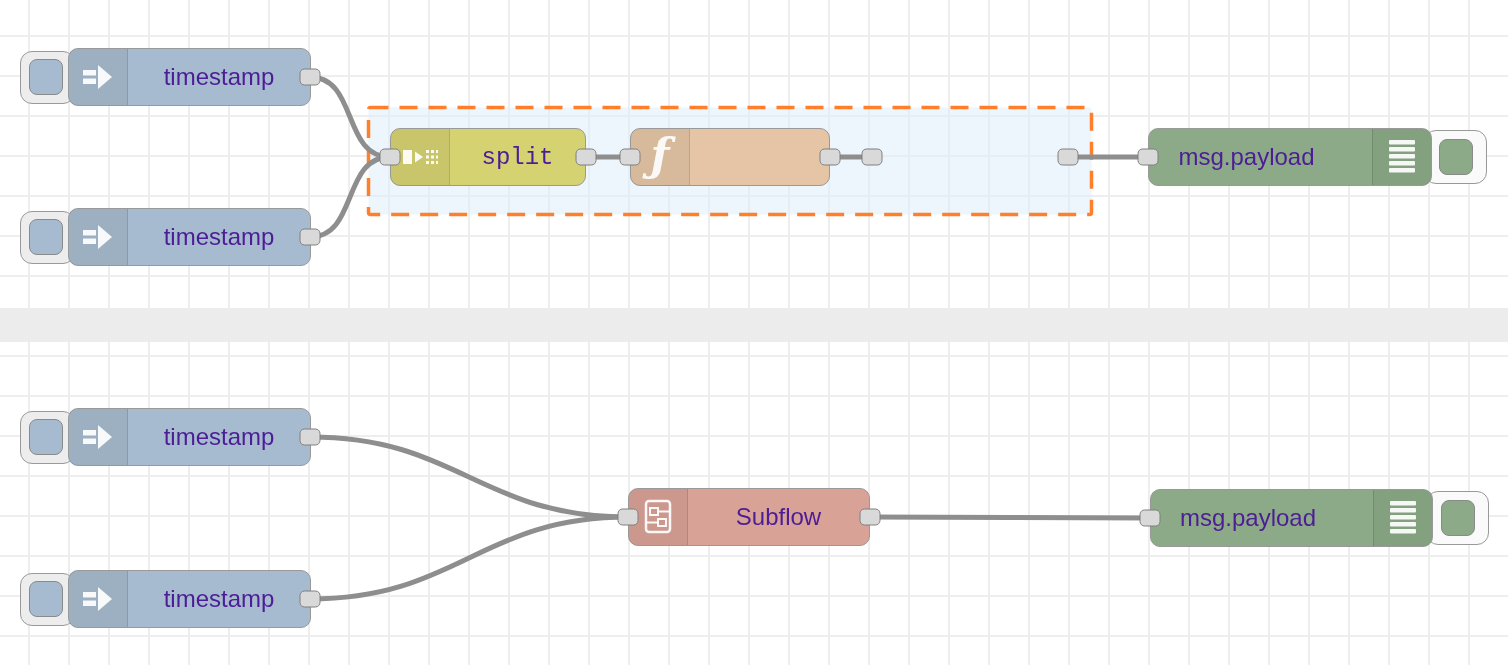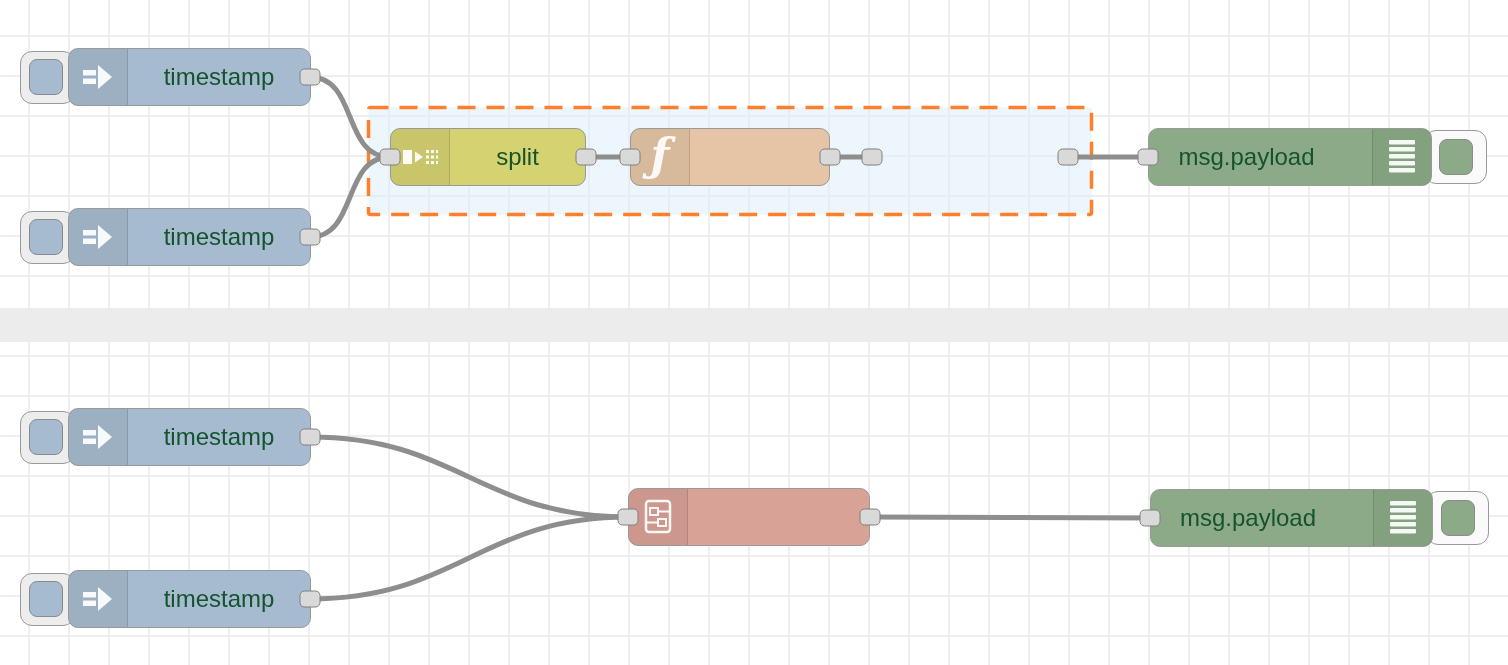--- a/index.html
+++ b/index.html
@@ -36,24 +36,24 @@
     width:58px;flex:0 0 58px;display:flex;align-items:center;justify-content:center;
     background:rgba(0,0,0,0.06);border-right:1px solid rgba(0,0,0,0.12);
     border-radius:8px 0 0 8px;
   }
   .node .icon-region.icon-right{
     border-right:none;border-left:1px solid rgba(0,0,0,0.12);
     border-radius:0 8px 8px 0;
   }
   .node .node-label{
     flex:1;display:flex;align-items:center;justify-content:center;
-    font-size:24px;color:#14532d;white-space:nowrap;padding:0 6px;
+    font-size:24px;color:#4c1d95;white-space:nowrap;padding:0 6px;
   }
   .node.inject{background:var(--inject);}
-  .node.splitjoin{background:var(--splitjoin);}
+  .node.splitjoin{background:var(--splitjoin);font-family:Liberation Mono, monospace;}
   .node.function{background:var(--function);}
   .node.debug{background:var(--debug);gap:28px;}
   .node.subflow{background:var(--subflow);}
   .port{
     position:absolute;width:21px;height:17px;border-radius:5px;
     background:var(--portfill);border:1.5px solid var(--portborder);
     box-sizing:border-box;transform:translate(-50%,-50%);cursor:crosshair;
   }
   .inject-button{
     position:absolute;width:55px;height:53px;border-radius:12px;
@@ -211,20 +211,21 @@
   <div class="node subflow" style="left:628px;top:488px;width:242px;">
     <div class="icon-region">
       <svg class="icon-svg" width="32" height="38" viewBox="0 0 32 38">
         <rect class="wht-stroke" x="4" y="3" width="24" height="31" rx="3" stroke-width="2.5"></rect>
         <rect class="wht-stroke" x="8" y="10" width="8" height="7" stroke-width="2"></rect>
         <line class="wht-stroke" x1="16" y1="13.5" x2="28" y2="13.5" stroke-width="2"></line>
         <rect class="wht-stroke" x="16" y="21" width="8" height="7" stroke-width="2"></rect>
         <line class="wht-stroke" x1="4" y1="24.5" x2="16" y2="24.5" stroke-width="2"></line>
       </svg>
     </div>
+    <div class="node-label">Subflow</div>
   </div>
 
   <div class="debug-toggle" style="left:1426px;top:491px;">
     <div class="inner"></div>
   </div>
   <div class="node debug" style="left:1150px;top:489px;width:283px;">
     <div class="node-label">msg.payload</div>
     <div class="icon-region icon-right">
       <svg class="icon-svg" width="28" height="38" viewBox="0 0 28 38">
         <rect class="wht" x="1" y="2" width="26" height="4.5" rx="1"></rect>

